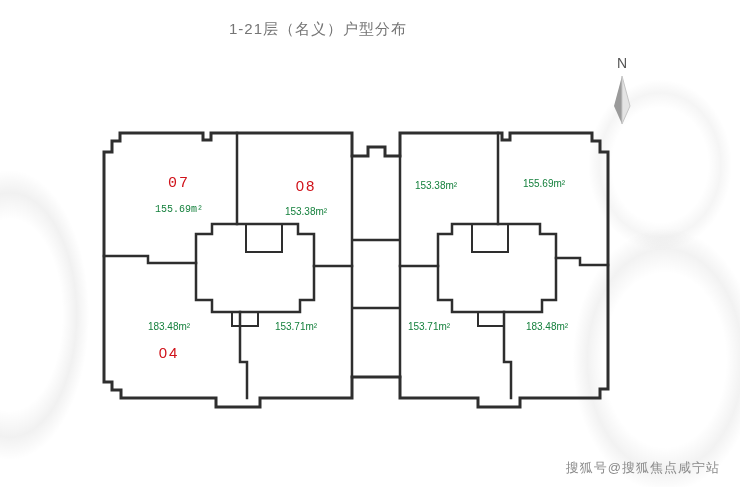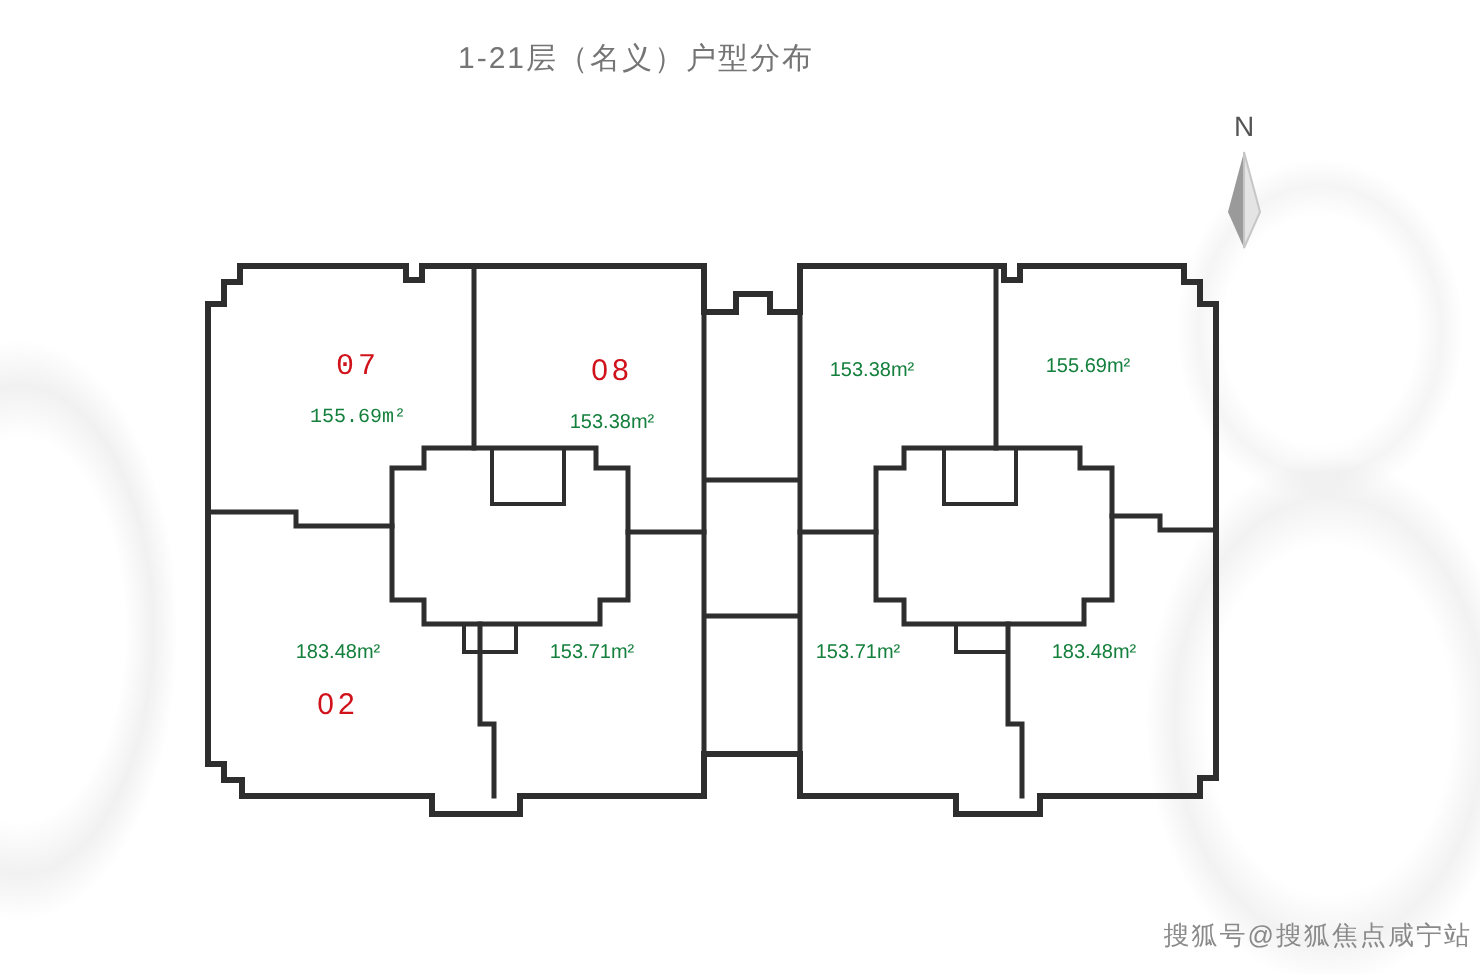--- a/index.html
+++ b/index.html
@@ -31,21 +31,21 @@
 
   .u07{left:179px;top:171px;font-family:Liberation Mono, monospace;}
   .u08{left:306px;top:173px;}
   .u03{left:436px;top:173px;}
   .u04{left:544px;top:171px;}
   .u06{left:169px;top:314px;}
   .u05{left:296px;top:314px;}
   .u02{left:429px;top:314px;}
   .u01{left:547px;top:314px;}
 
-  .watermark{position:absolute;right:4px;bottom:10px;color:#8a8a8a;font-size:13px;letter-spacing:1px;}
+  .watermark{position:absolute;right:20px;bottom:10px;color:#8a8a8a;font-size:13px;letter-spacing:1px;}
 </style>
 </head>
 <body>
 
 <div class="stage">
 
   <div class="bg-curve left"></div>
   <div class="bg-curve right"></div>
   <div class="bg-curve topright"></div>
 
@@ -112,21 +112,21 @@
   </div>
   <div class="unit u03">
     <div class="uarea">153.38m²</div>
   </div>
   <div class="unit u04">
     <div class="uarea">155.69m²</div>
   </div>
 
   <div class="unit u06">
     <div class="uarea">183.48m²</div>
-    <div class="unum">02</div>
+    <div class="unum">04</div>
   </div>
   <div class="unit u05">
     <div class="uarea">153.71m²</div>
   </div>
   <div class="unit u02">
     <div class="uarea">153.71m²</div>
   </div>
   <div class="unit u01">
     <div class="uarea">183.48m²</div>
   </div>

